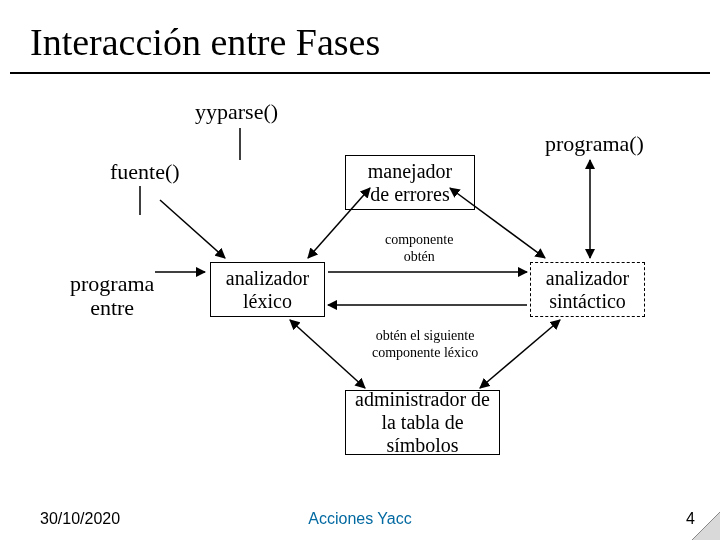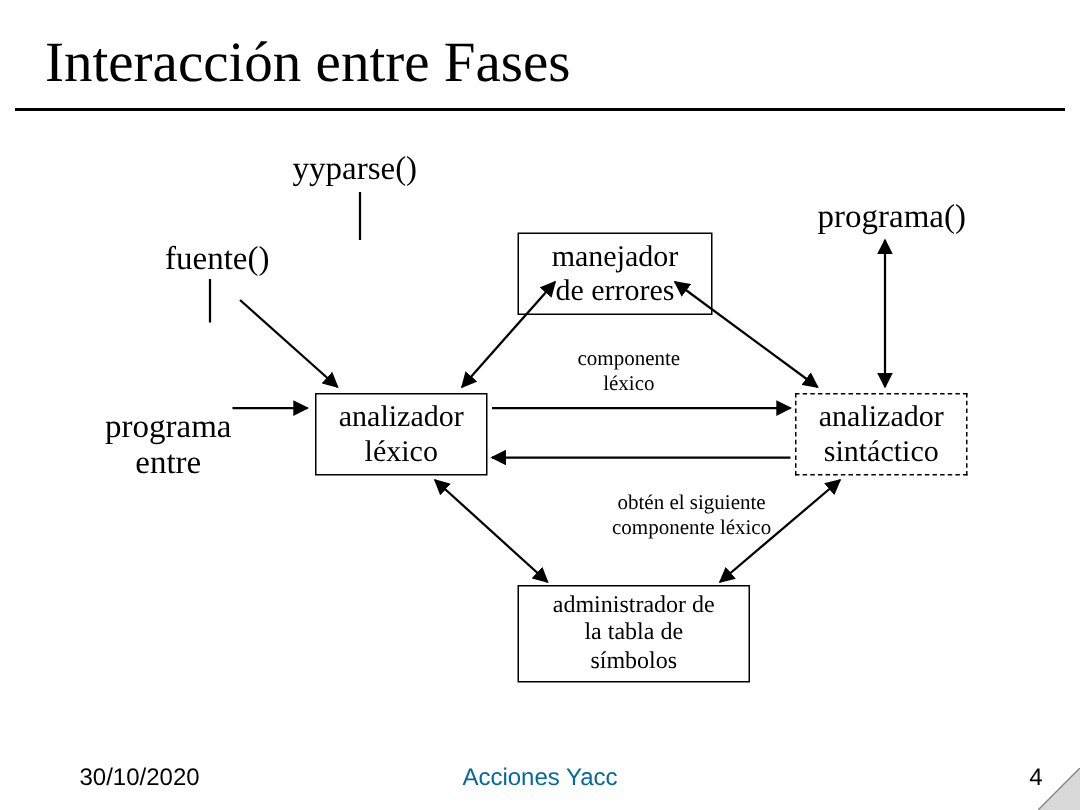--- a/index.html
+++ b/index.html
@@ -53,21 +53,20 @@
     background: #fff;
   }
   .dashed { border: 1px dashed #000; }
   .footer-date {
     position: absolute;
     left: 40px;
     bottom: 12px;
     font-size: 16px;
     font-family: Arial, sans-serif;
     color: #000;
-    margin-left: 13px;
   }
   .footer-center {
     position: absolute;
     left: 50%;
     transform: translateX(-50%);
     bottom: 12px;
     font-size: 16px;
     font-family: Arial, sans-serif;
     color: #0369a1;
   }
@@ -111,27 +110,27 @@
 <div class="label" style="left:545px; top:132px;">programa()</div>
 <div class="label" style="left:70px; top:272px; white-space:pre;">programa
 entre</div>
 
 <div class="box" style="left:345px; top:130px; width:130px; height:55px; white-space:pre;margin-top:25px;">manejador
 de errores</div>
 <div class="box" style="left:210px; top:262px; width:115px; height:55px; white-space:pre;">analizador
 léxico</div>
 <div class="box dashed" style="left:530px; top:262px; width:115px; height:55px; white-space:pre;">analizador
 sintáctico</div>
-<div class="box" style="left:345px; top:390px; width:155px; height:65px; font-size:16px; white-space:pre;">administrador de
+<div class="box" style="left:345px; top:390px; width:155px; height:65px; font-size:20px; white-space:pre;">administrador de
 la tabla de
 símbolos</div>
 
 <div class="small-label" style="left:385px; top:232px; white-space:pre;">componente
-léxico</div>
-<div class="small-label" style="left:372px; top:328px; white-space:pre;margin-left:36px;">obtén el siguiente
+obtén</div>
+<div class="small-label" style="left:372px; top:328px; white-space:pre;">obtén el siguiente
 componente léxico</div>
 
 <svg class="arrows">
   <defs>
     <marker id="ah" viewBox="0 0 10 10" refX="9" refY="5" markerWidth="7" markerHeight="7" orient="auto-start-reverse">
       <path d="M 0 0 L 10 5 L 0 10 z" fill="#000"></path>
     </marker>
     <marker id="ah2" viewBox="0 0 10 10" refX="9" refY="5" markerWidth="7" markerHeight="7" orient="auto-start-reverse">
       <path d="M 0 0 L 10 5 L 0 10 z" fill="#000"></path>
     </marker>

